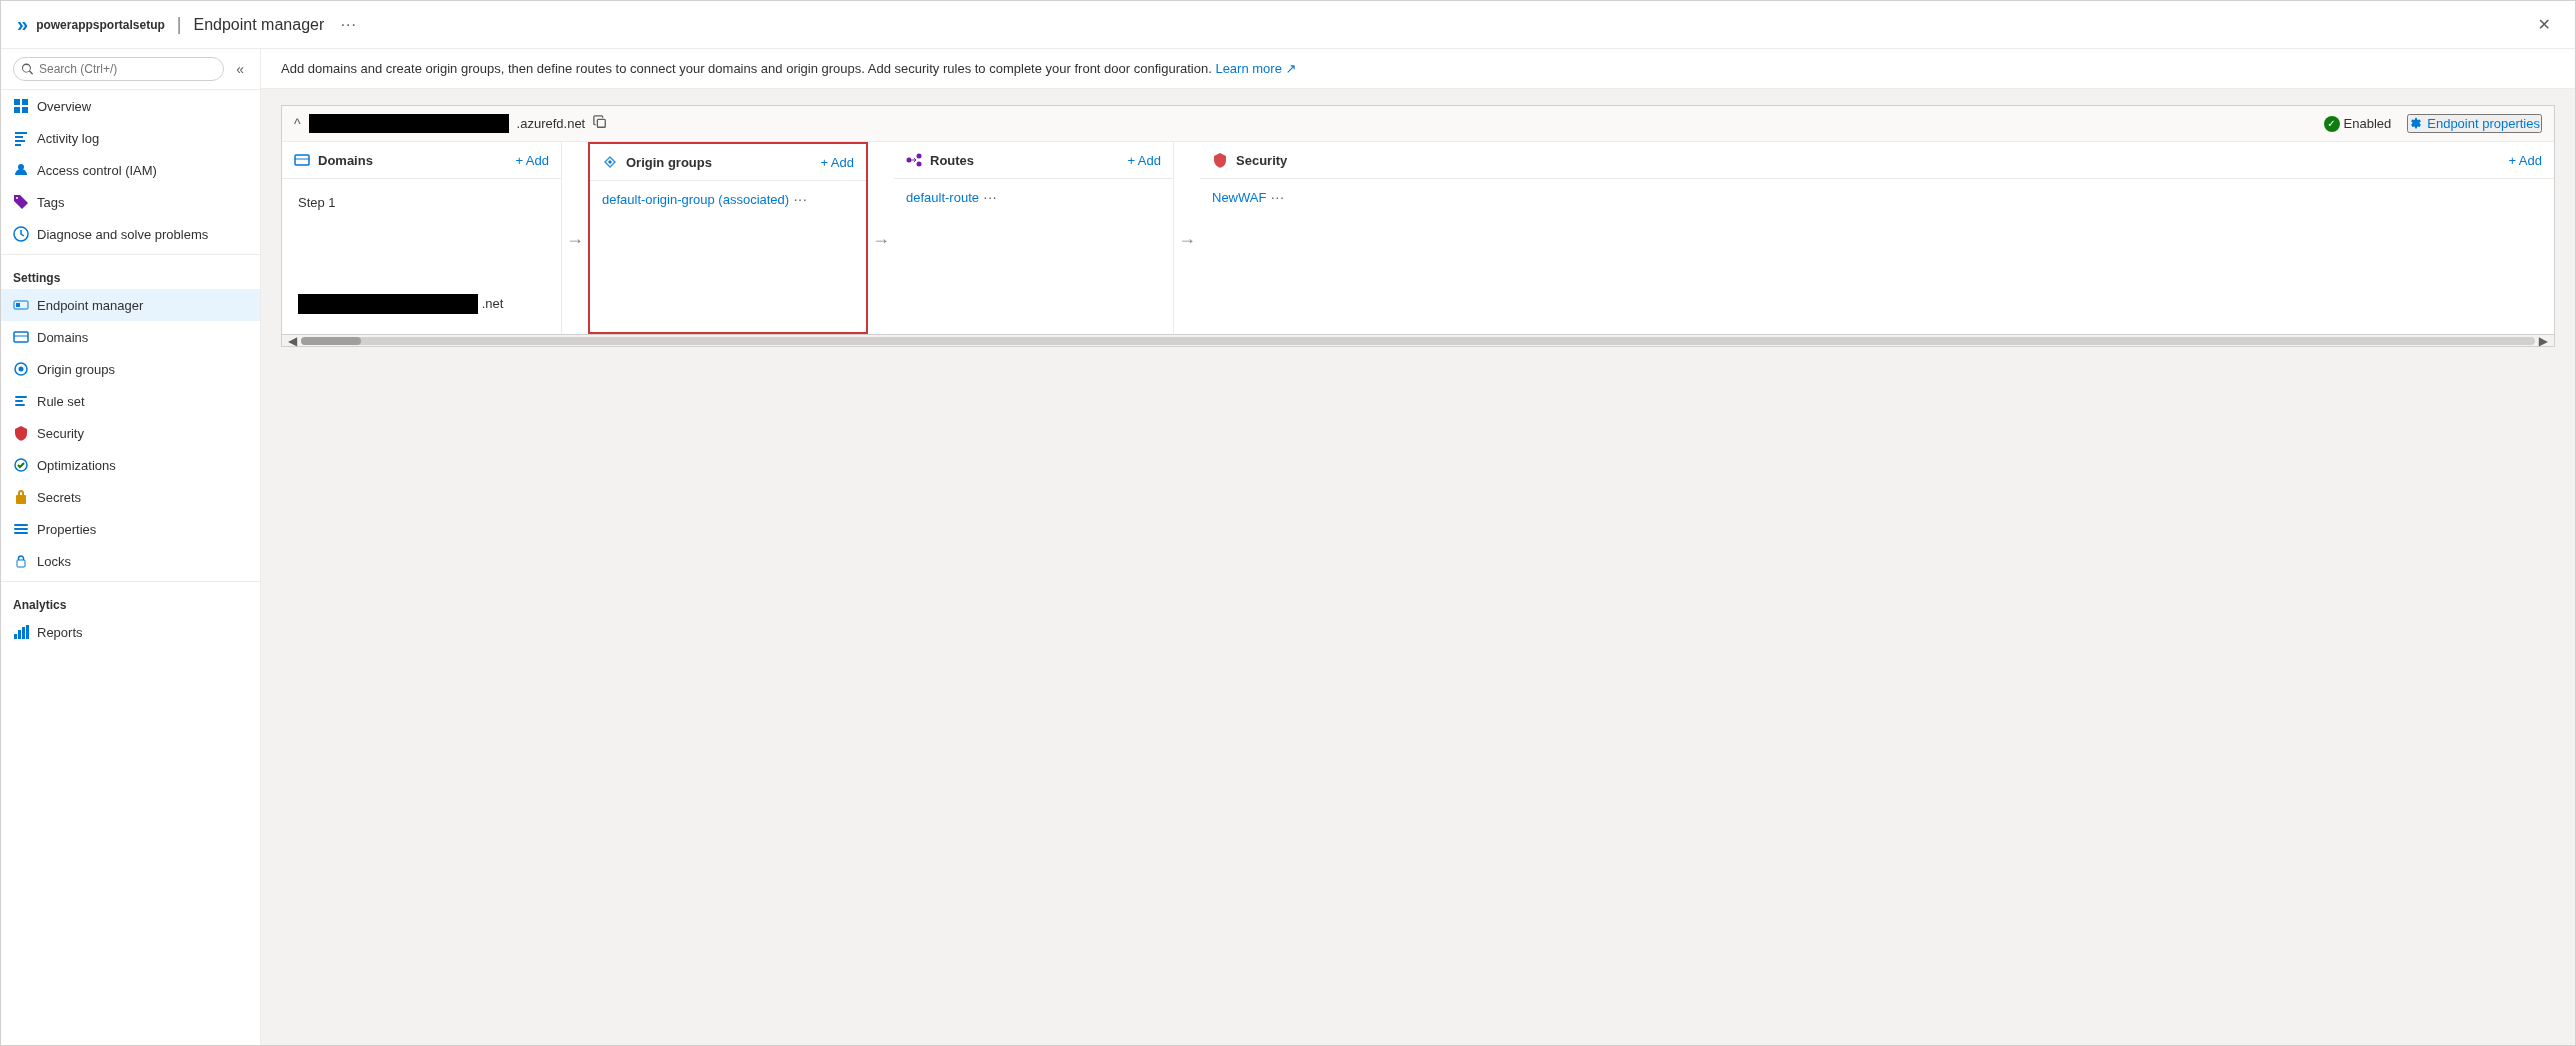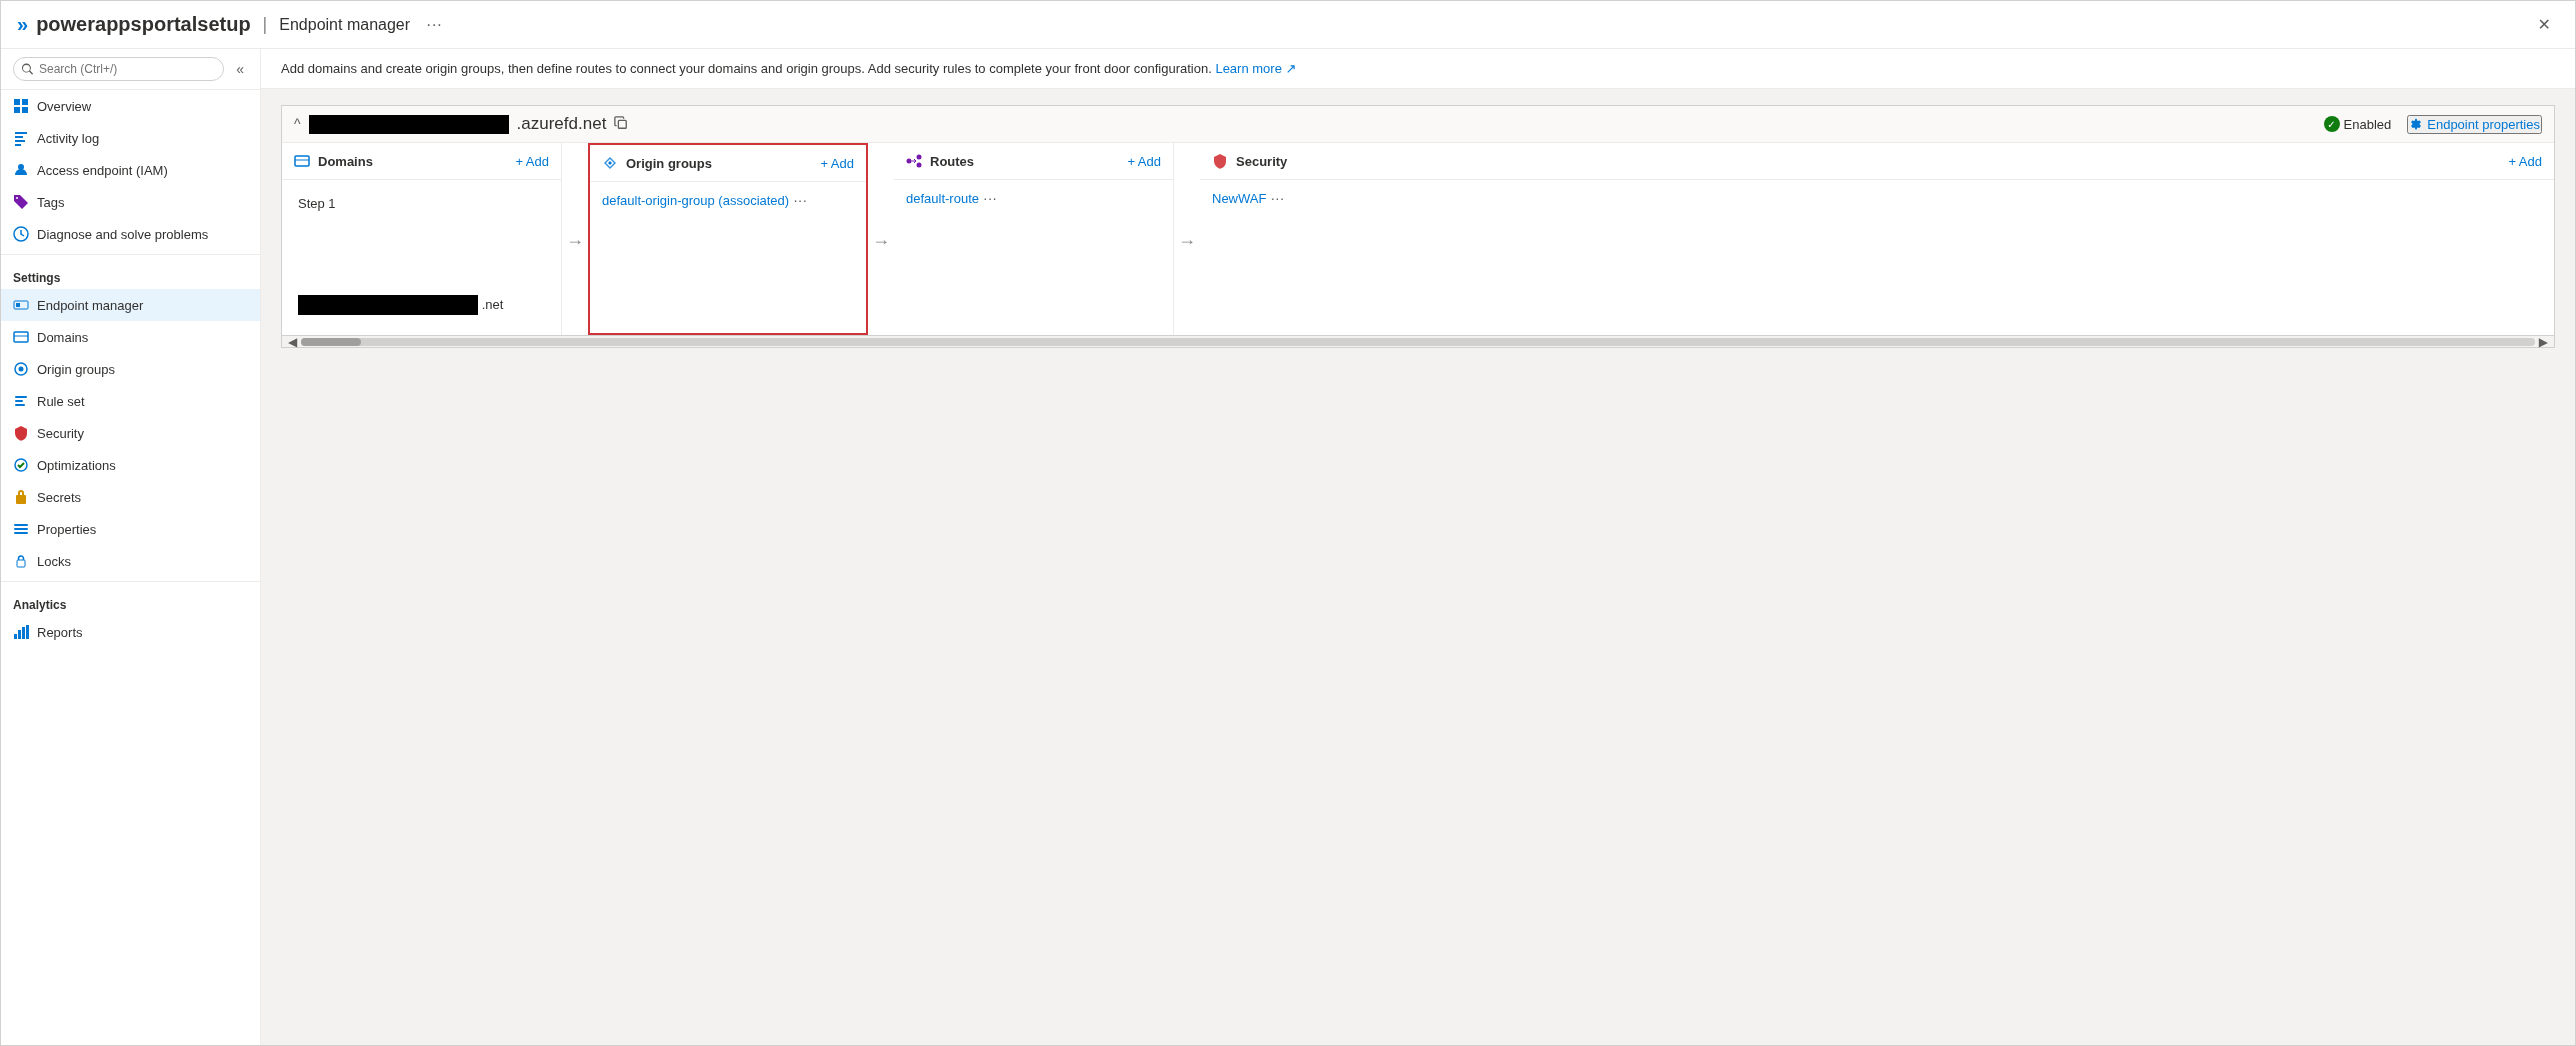--- a/index.html
+++ b/index.html
@@ -5,21 +5,21 @@
     * { box-sizing: border-box; margin: 0; padding: 0; }
     body { font-family: 'Segoe UI', Arial, sans-serif; font-size: 13px; color: #323130; background: #fff; overflow: hidden; }
 
     .app-container { display: flex; flex-direction: column; height: 100vh; border: 1px solid #d2d0ce; }
 
     
     .header { display: flex; align-items: center; justify-content: space-between; padding: 0 16px; height: 48px; border-bottom: 1px solid #edebe9; background: #fff; flex-shrink: 0; }
     .header-left { display: flex; align-items: center; gap: 8px; }
     .header-logo { display: flex; align-items: center; gap: 4px; }
     .logo-arrows { color: #0078d4; font-size: 20px; font-weight: bold; }
-    .header-title-main { font-size: 20px; font-weight: 600; color: #323130; }
+    .header-title-main { font-size: 12px; font-weight: 600; color: #323130; }
     .header-divider { color: #8a8886; font-size: 18px; margin: 0 4px; }
     .header-title-sub { font-size: 16px; font-weight: 400; color: #323130; }
     .header-more { color: #605e5c; cursor: pointer; font-size: 16px; margin-left: 8px; }
     .close-btn { background: none; border: none; cursor: pointer; font-size: 16px; color: #605e5c; padding: 4px 8px; }
 
     
     .body { display: flex; flex: 1; overflow: hidden; }
 
     
     .sidebar { width: 260px; border-right: 1px solid #edebe9; display: flex; flex-direction: column; overflow-y: auto; flex-shrink: 0; background: #fff; }
@@ -41,21 +41,21 @@
     .info-bar { padding: 12px 20px; font-size: 13px; color: #323130; background: #fff; border-bottom: 1px solid #edebe9; flex-shrink: 0; }
     .info-bar a { color: #0078d4; text-decoration: none; }
 
     .content-area { flex: 1; overflow: auto; padding: 16px 20px; background: #f3f2f1; }
 
     
     .endpoint-panel { background: #fff; border: 1px solid #d2d0ce; }
     .endpoint-header { display: flex; align-items: center; justify-content: space-between; padding: 8px 12px; border-bottom: 1px solid #edebe9; background: #faf9f8; }
     .endpoint-header-left { display: flex; align-items: center; gap: 8px; }
     .endpoint-name-redacted { background: #000; color: #000; padding: 2px 8px; min-width: 200px; font-size: 13px; }
-    .endpoint-domain { font-size: 17px; color: #323130; }
+    .endpoint-domain { font-size: 13px; color: #323130; }
     .endpoint-header-right { display: flex; align-items: center; gap: 16px; }
     .enabled-badge { display: flex; align-items: center; gap: 4px; color: #323130; font-size: 13px; }
     .enabled-dot { width: 16px; height: 16px; background: #107c10; border-radius: 50%; display: flex; align-items: center; justify-content: center; }
     .enabled-dot::after { content: '✓'; color: #fff; font-size: 10px; }
     .endpoint-props-btn { color: #0078d4; font-size: 13px; cursor: pointer; display: flex; align-items: flex-start; gap: 4px; }
     .column-header { display: flex; align-items: center; justify-content: space-between; padding: 10px 12px; border-bottom: 1px solid #edebe9; }
     .column-header-left { display: flex; align-items: center; gap: 8px; font-size: 13px; font-weight: 600; }
     .add-btn { color: #0078d4; font-size: 13px; cursor: pointer; display: flex; align-items: center; gap: 2px; background: none; border: none; }
     .step-label { font-size: 13px; font-weight: 400; margin-bottom: 4px; }
     .step-sublabel { font-size: 12px; color: #605e5c; margin-bottom: 12px; }
@@ -138,21 +138,21 @@
         <span>Activity log</span>
       </div>
 
       <div class="nav-item">
         <span class="nav-icon">
           <svg width="16" height="16" viewBox="0 0 16 16" fill="#0078d4">
               <circle cx="8" cy="5" r="3"></circle>
               <path d="M2 13c0-3.3 2.7-6 6-6s6 2.7 6 6"></path>
             </svg>
         </span>
-        <span>Access endpoint (IAM)</span>
+        <span>Access control (IAM)</span>
       </div>
 
       <div class="nav-item">
         <span class="nav-icon">
           <svg width="16" height="16" viewBox="0 0 16 16" fill="#7719aa">
               <path d="M1 1h6l8 8-6 6-8-8V1zm3 2a1 1 0 1 0 0 2 1 1 0 0 0 0-2z"></path>
             </svg>
         </span>
         <span>Tags</span>
       </div>

